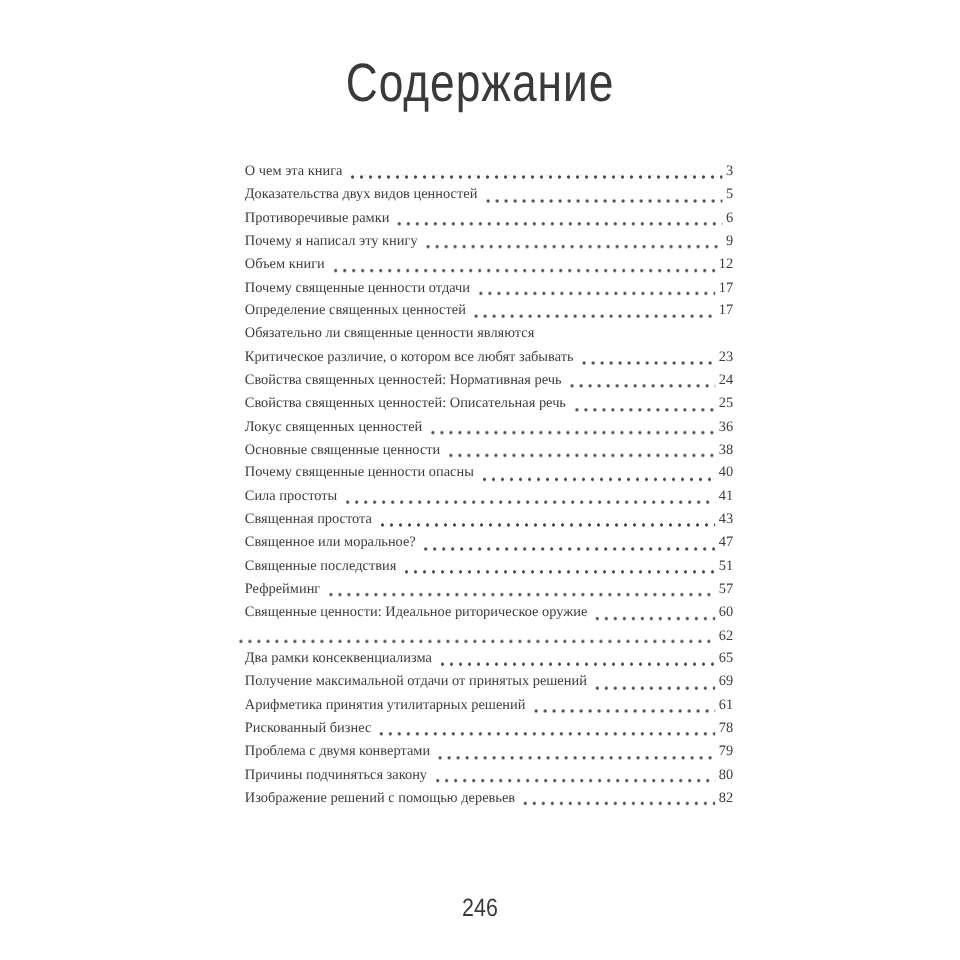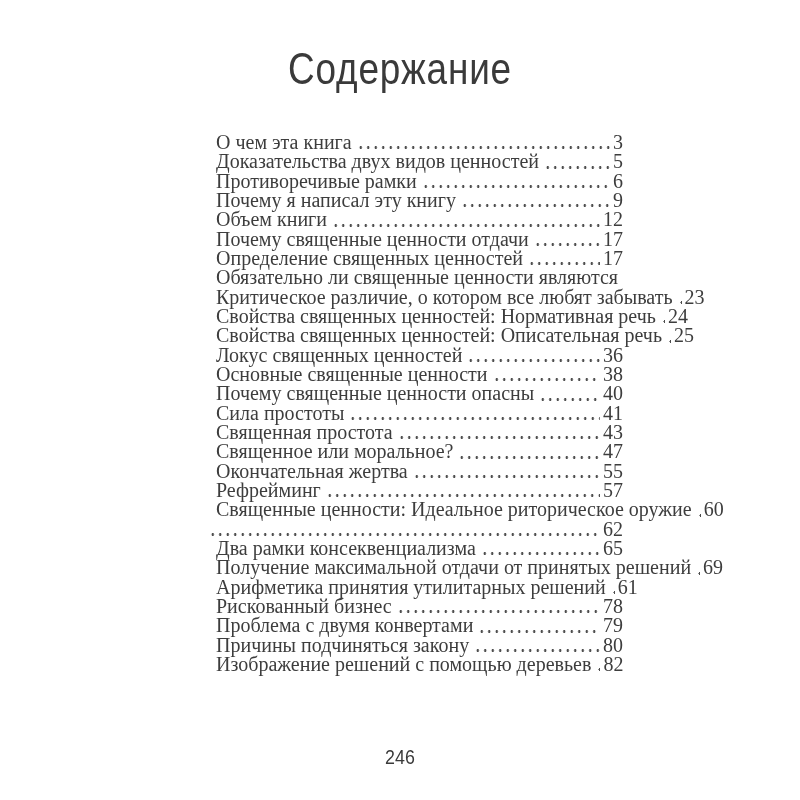--- a/index.html
+++ b/index.html
@@ -22,24 +22,24 @@
     font-family: "Liberation Sans", sans-serif;
     font-weight: 300;
     font-size: 45px;
     line-height: 1.0;
     letter-spacing: 1px;
     color: #3a3a3a;
     transform: scaleX(0.82);
   }
   .toc {
     position: absolute;
-    top: 133px; left: 204px;
+    top: 133px; left: 192px;
     width: 419px;
     color: #3d3d3d;
-    font-size: 20px;
+    font-size: 12px;
   }
   .toc-row {
     display: flex;
     height: 19.33px;
     line-height: 19.33px;
     white-space: nowrap;
   }
   .toc-label { flex: 0 0 auto; }
   .toc-label.first-line { padding-left: 12px; }
   .toc-leader {
@@ -147,23 +147,23 @@
     <span class="toc-label first-line">Священная простота</span>
     <span class="toc-leader"></span>
     <span class="toc-page">43</span>
   </div>
       <div class="toc-row">
     <span class="toc-label first-line">Священное или моральное?</span>
     <span class="toc-leader"></span>
     <span class="toc-page">47</span>
   </div>
       <div class="toc-row">
-    <span class="toc-label first-line">Окончательная жертва</span>
-    <span class="toc-leader"></span>
-    <span class="toc-page">55</span>
+    <span class="toc-label first-line">Священные последствия</span>
+    <span class="toc-leader"></span>
+    <span class="toc-page">51</span>
   </div>
       <div class="toc-row">
     <span class="toc-label first-line">Рефрейминг</span>
     <span class="toc-leader"></span>
     <span class="toc-page">57</span>
   </div>
       <div class="toc-row">
     <span class="toc-label first-line">Священные ценности: Идеальное риторическое оружие</span>
     <span class="toc-leader"></span>
     <span class="toc-page">60</span>

